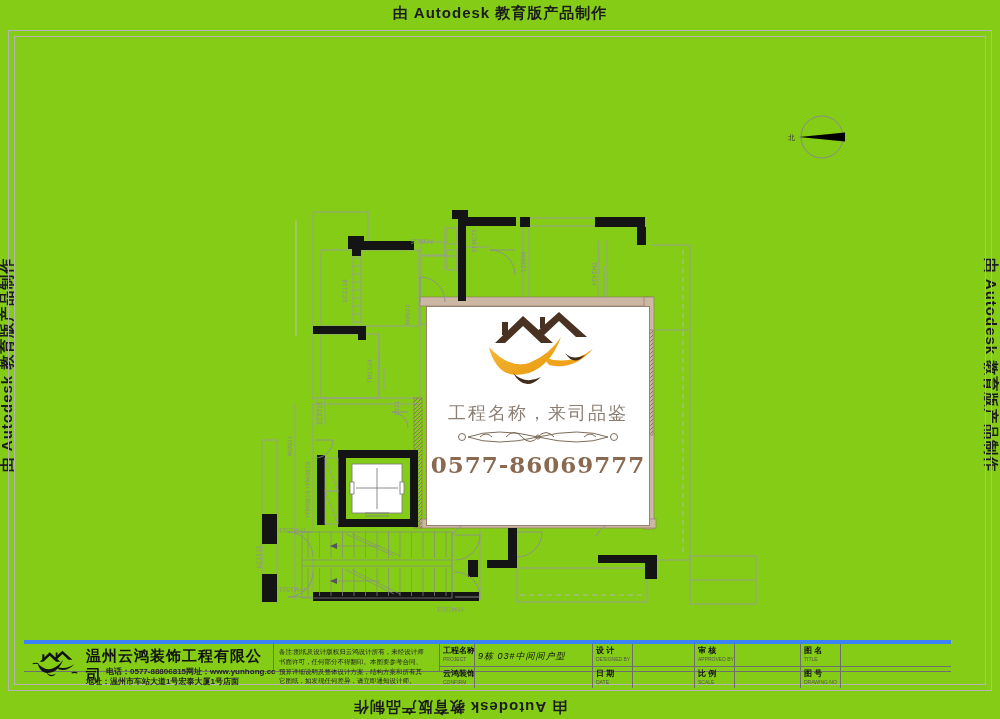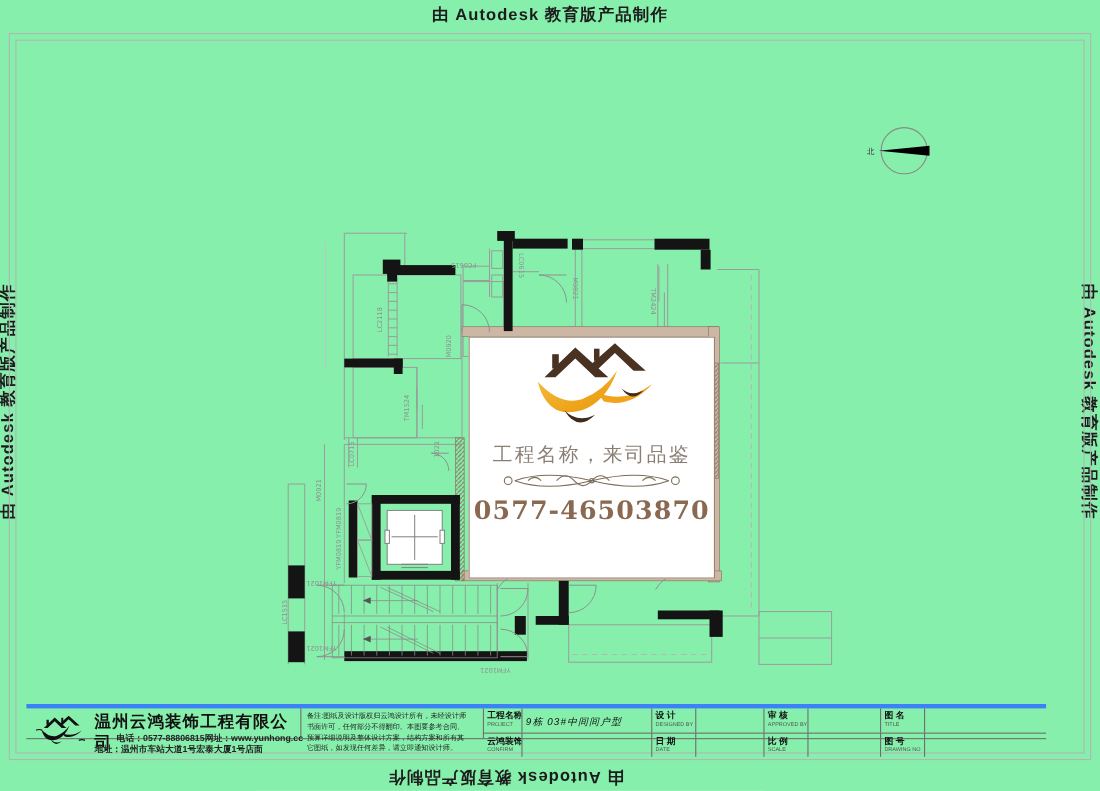--- a/index.html
+++ b/index.html
@@ -1,16 +1,16 @@
 <!DOCTYPE html>
 <html><head>
 <meta charset="utf-8">
 <style>
   html,body{margin:0;padding:0;background:#fff;}
-  .page{position:relative;width:1000px;height:719px;background:#86efac;overflow:hidden;
+  .page{position:relative;width:1000px;height:719px;background:#84cc16;overflow:hidden;
         font-family:"Liberation Sans",sans-serif;color:#111;}
   
   .frame-outer{position:absolute;left:8px;top:30px;width:982px;height:659px;border:1px solid #b4b4b4;}
   .frame-inner{position:absolute;left:14px;top:36px;width:970px;height:647px;border:1px solid #b4b4b4;}
   
   .edge-text{position:absolute;font-size:15px;font-weight:700;color:#1c1c1c;white-space:nowrap;letter-spacing:1px;}
   .edge-top{left:0;top:4px;width:1000px;text-align:center;}
   .edge-bottom{left:460px;top:706px;transform:translate(-50%,-50%) rotate(180deg);}
   .edge-left{left:7px;top:365px;transform:translate(-50%,-50%) rotate(-90deg);}
   .edge-right{left:990px;top:365px;transform:translate(-50%,-50%) rotate(90deg);}
@@ -253,21 +253,21 @@
     <div class="slogan">工程名称，来司品鉴</div>
     <svg width="184" height="24" viewBox="0 0 184 24" stroke="#7d6c5a" stroke-width="1" fill="none">
       <path d="M22,12 Q50,2 92,12 Q134,22 162,12"></path>
       <path d="M22,12 Q50,22 92,12 Q134,2 162,12"></path>
       <path d="M60,12 q8,-9 16,0 q8,9 16,0 q8,-9 16,0"></path>
       <circle cx="16" cy="12" r="3.5"></circle>
         <circle cx="168" cy="12" r="3.5"></circle>
       <circle cx="92" cy="12" r="2"></circle>
       <path d="M34,12 q6,-6 12,0 M138,12 q6,-6 12,0"></path>
     </svg>
-    <div class="phone">0577-46503870</div>
+    <div class="phone">0577-86069777</div>
   </div>
 
   <div class="tblock">
     <div class="tb-company">
       <svg class="logo" width="46" height="38" viewBox="0 0 130 100">
         <path d="M60,30 L86,7 L114,32 L103,32 L86,16 L69,32 Z" fill="#111"></path>
         <rect x="67" y="12" width="5" height="11" fill="#111"></rect>
         <path d="M22,38 L50,11 L80,38 L68,38 L50,21 L32,38 Z" fill="#111"></path>
         <rect x="29" y="17" width="6" height="13" fill="#111"></rect>
         <path d="M16,42 Q36,64 56,58 Q76,50 88,32 Q78,60 56,68 Q34,74 24,60 Q18,52 16,42 Z" fill="#111"></path>

